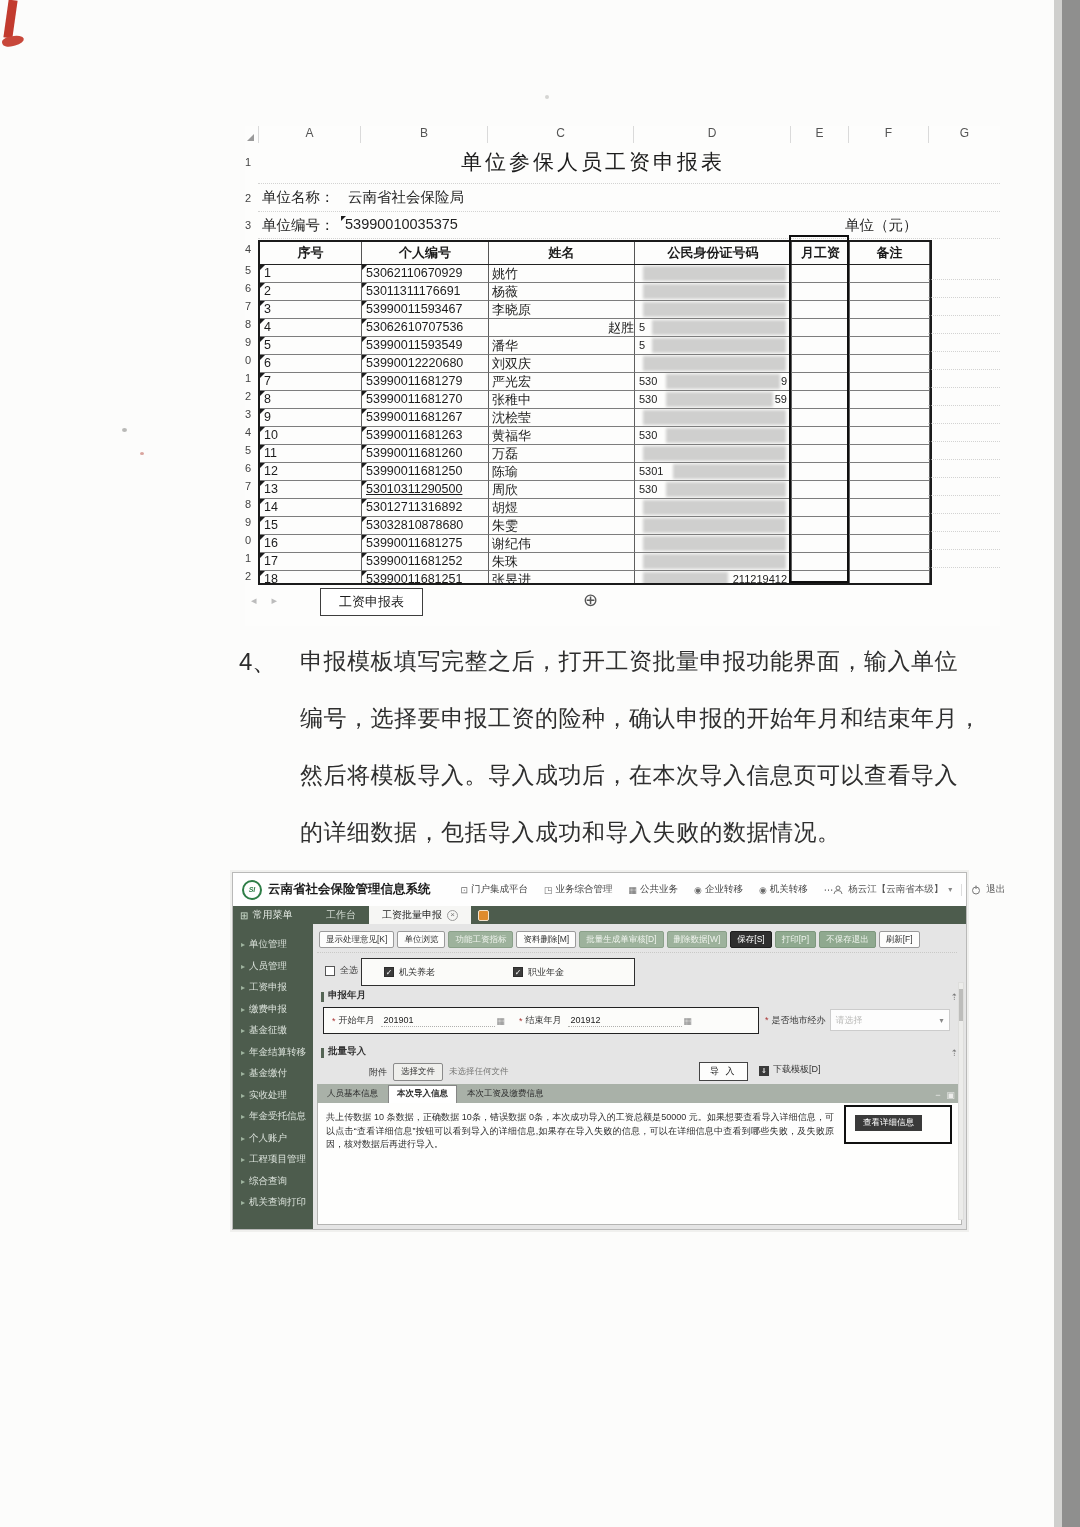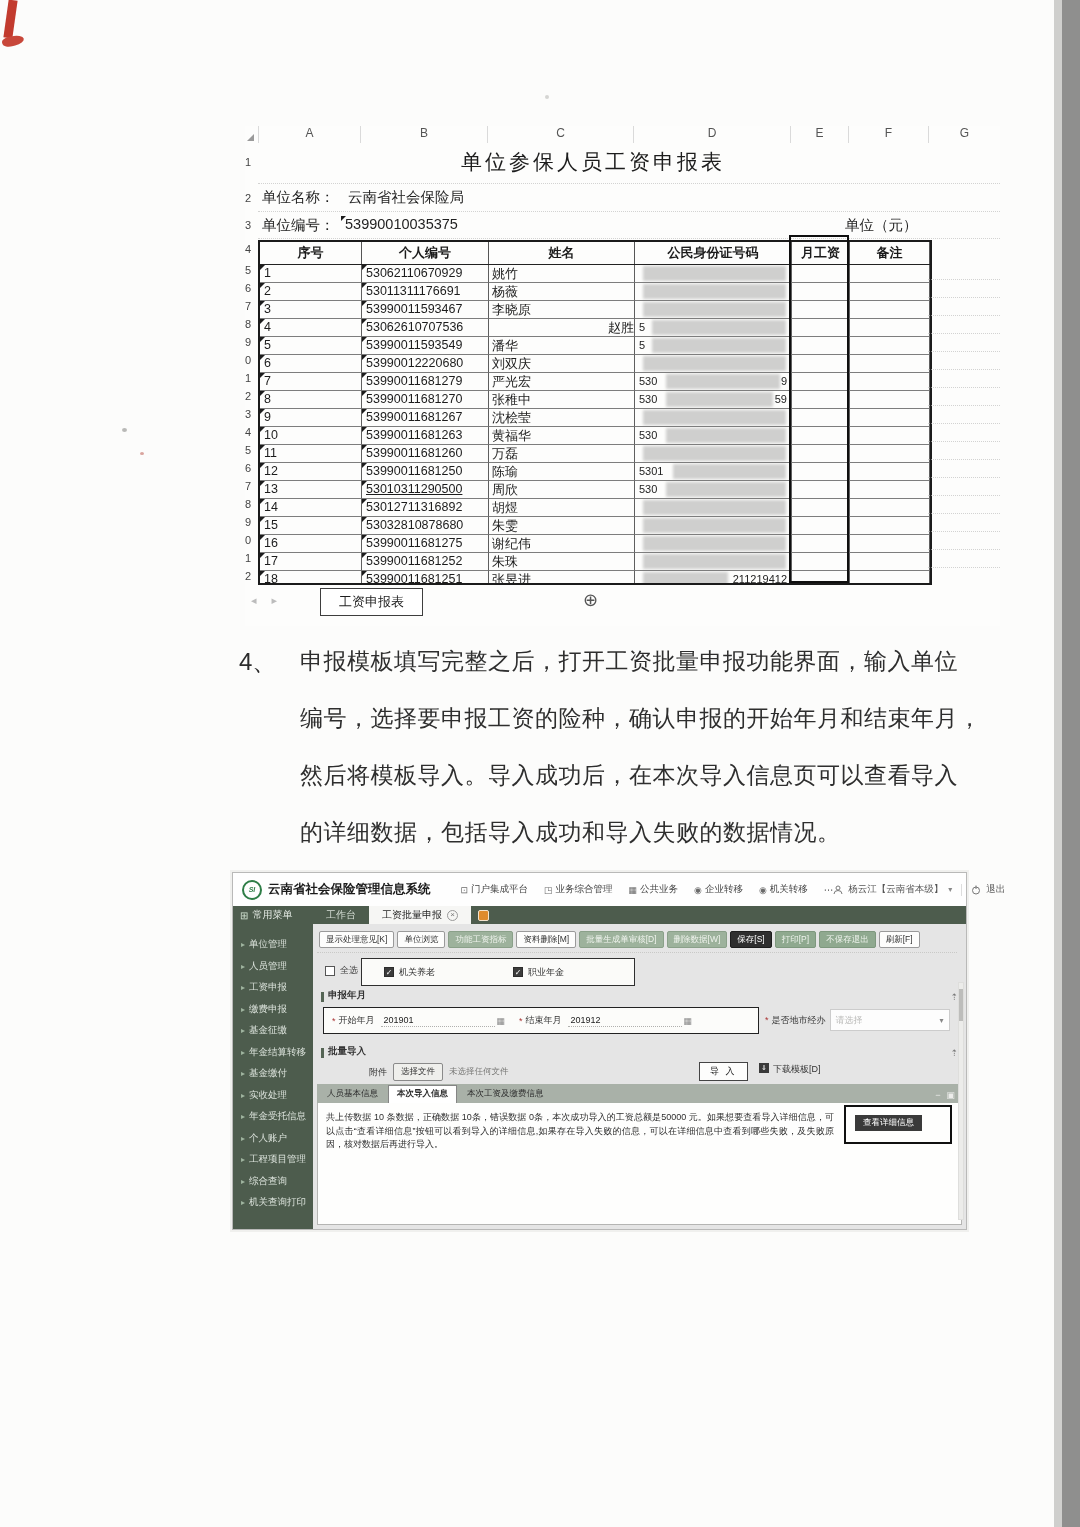--- a/index.html
+++ b/index.html
@@ -81,21 +81,21 @@
   .star{color:#a33;margin:0 3px 0 8px;}
   .fld-val{border-bottom:1px dotted #b0b0ae;width:108px;padding:1px 3px;color:#222;}
   .calicon{font-size:9px;color:#8a8a8a;margin:0 6px 0 2px;}
   .cityfield{position:absolute;left:452px;top:85px;display:flex;align-items:center;font-size:9px;color:#333;}
   .selbox{width:120px;height:22px;border:1px solid #ccc;background:#fdfdfd;display:flex;align-items:center;justify-content:space-between;padding:0 5px;box-sizing:border-box;margin-left:4px;}
   .selph{color:#bdbdbb;}
   .attach{position:absolute;left:56px;top:139px;display:flex;align-items:center;font-size:9px;color:#333;}
   .smallbtn{font-size:8.5px;border:1px solid #8a8a8a;background:#efefec;padding:2px 7px;border-radius:2px;color:#333;margin-left:6px;}
   .nofile{color:#787876;margin-left:6px;font-size:8.5px;}
   .importbtn{position:absolute;left:386px;top:138px;font-size:9px;border:1.2px solid #444;background:#fdfdfc;padding:2px 10px;letter-spacing:2px;color:#222;}
-  .dl{position:absolute;left:446px;top:139px;display:flex;align-items:flex-start;gap:4px;font-size:9px;color:#333;}
+  .dl{position:absolute;left:446px;top:139px;display:flex;align-items:flex-end;gap:4px;font-size:9px;color:#333;}
   .dlicon{width:10px;height:10px;background:#3a3a3a;color:#fff;font-size:7px;line-height:10px;text-align:center;flex:none;}
   .panel{position:absolute;left:4px;top:160px;width:645px;height:143px;}
   .ptabs{height:19px;background:#a9b1a8;display:flex;align-items:flex-end;padding-left:2px;gap:2px;}
   .ptab{font-size:8.5px;color:#2d2d2d;padding:2px 8px 3px;white-space:nowrap;}
   .ptab.active{background:#fff;border:1px solid #858585;border-bottom:none;font-weight:700;}
   .pwin{margin-left:auto;display:flex;gap:6px;align-items:center;padding:0 7px 3px 0;color:#ededeb;font-size:9px;}
   .pbody{position:relative;height:122px;background:#fefefd;border:1px solid #b5b5b3;border-top:none;box-sizing:border-box;}
   .ptext{position:absolute;left:8px;top:8px;width:508px;font-size:9px;line-height:13.5px;color:#2e2e2e;text-align:justify;margin:0;}
   .highlight{position:absolute;left:526px;top:2px;width:104px;height:35px;border:2px solid #101010;}
   .detailbtn{position:absolute;left:9px;top:8px;font-size:8.5px;background:#3a3a3a;color:#fff;border:none;padding:2px 8px;white-space:nowrap;}

